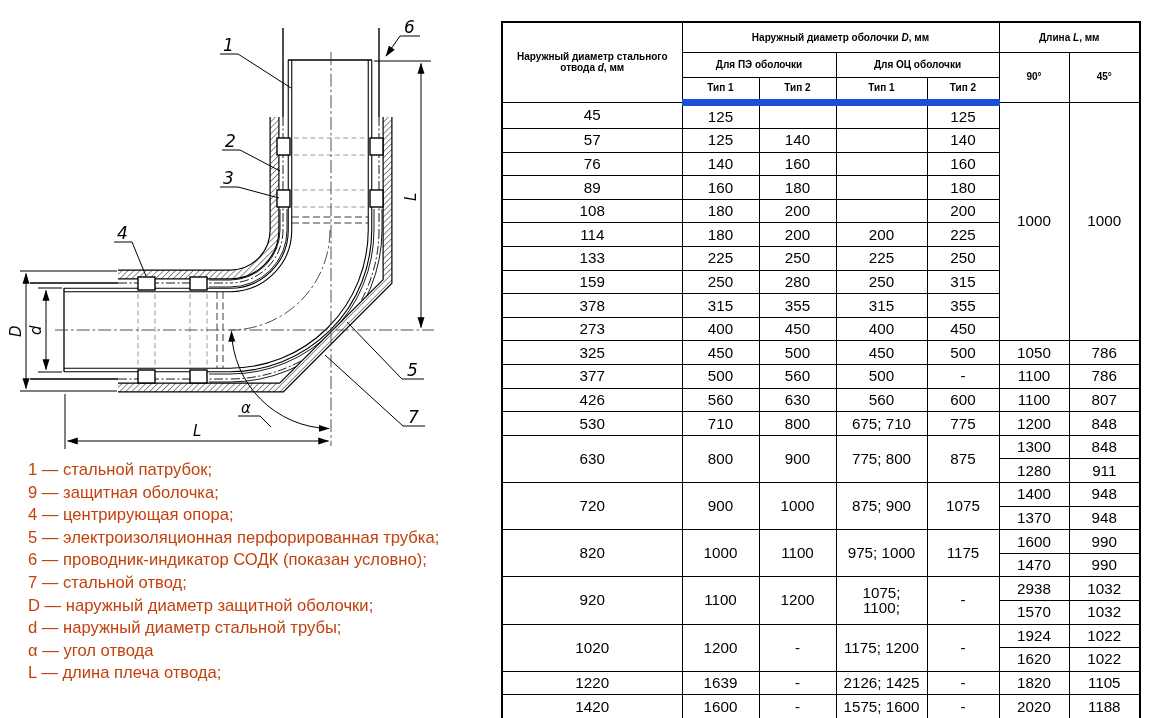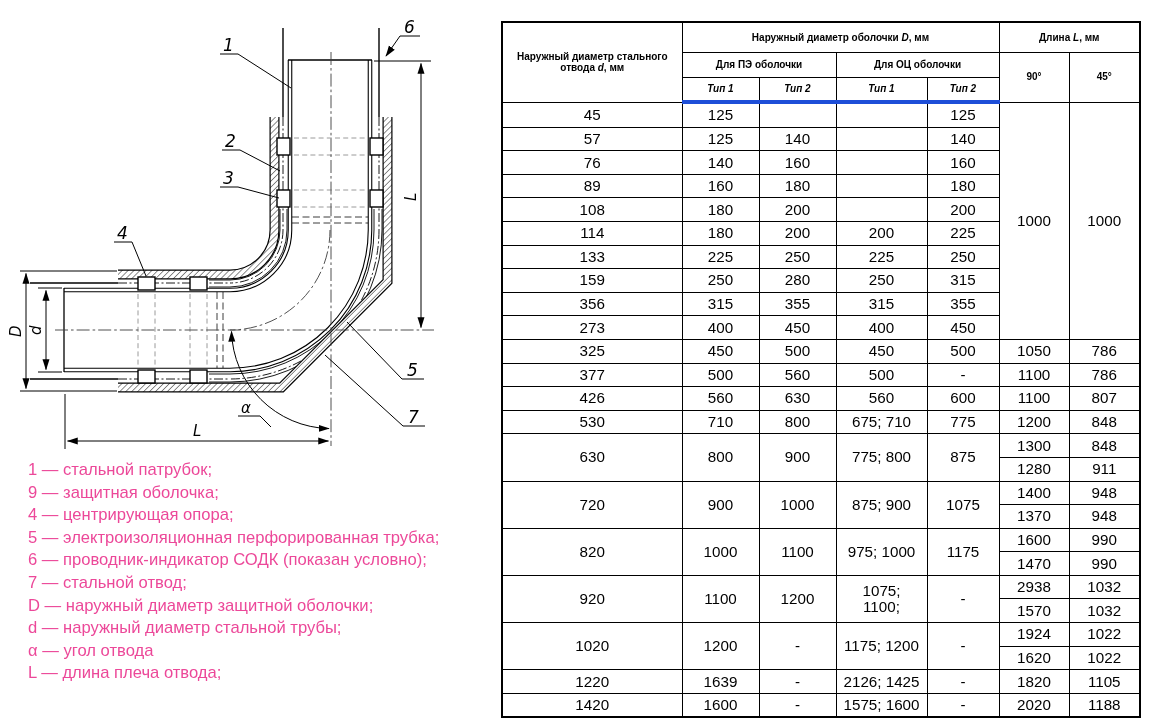--- a/index.html
+++ b/index.html
@@ -3,35 +3,35 @@
 <meta charset="utf-8">
 <style>
   html,body{margin:0;padding:0;}
   body{
     width:1164px;height:718px;background:#ffffff;position:relative;
     font-family:"Liberation Sans",sans-serif;color:#000;overflow:hidden;
   }
   .figure{position:absolute;left:0;top:0;width:500px;height:455px;}
   .legend{position:absolute;left:28px;top:459px;width:475px;}
   .legend-line{
-    font-size:16.6px;line-height:22.6px;color:#ec4899;
+    font-size:16.6px;line-height:22.6px;color:#c2410c;
     font-family:"Liberation Sans",sans-serif;white-space:nowrap;
   }
   table.spec{
     position:absolute;left:501px;top:21px;table-layout:fixed;
     border-collapse:collapse;border:2px solid #000;
   }
   table.spec th, table.spec td{
     border:1px solid #000;text-align:center;vertical-align:middle;
     padding:0 2px;font-family:"Liberation Sans",sans-serif;
   }
   table.spec th{font-size:10px;font-weight:bold;line-height:1.15;}
   table.spec td{font-size:15.2px;height:22.6px;line-height:1.05;white-space:pre-line;}
   thead tr.h1{height:30px;} thead tr.h2{height:25px;} thead tr.h3{height:25px;}
-  thead tr.h3 th{border-bottom:4px solid #1d4ed8;font-style:italic;}
+  thead tr.h3 th{border-bottom:7px solid #1d4ed8;}
   .var{font-style:italic;}
   svg text{fill:#000;}
   .callout{font-family:"DejaVu Sans",sans-serif;font-style:italic;font-size:17px;}
   .dimlbl{font-family:"DejaVu Sans",sans-serif;font-style:italic;font-size:15px;}
 </style>
 </head>
 <body>
 
 <svg class="figure" viewBox="0 0 500 455" width="500" height="455">
   <defs>
@@ -277,21 +277,21 @@
         <td>250</td>
       </tr>
       <tr>
         <td>159</td>
         <td>250</td>
         <td>280</td>
         <td>250</td>
         <td>315</td>
       </tr>
       <tr>
-        <td>356</td>
+        <td>378</td>
         <td>315</td>
         <td>355</td>
         <td>315</td>
         <td>355</td>
       </tr>
       <tr>
         <td>273</td>
         <td>400</td>
         <td>450</td>
         <td>400</td>

